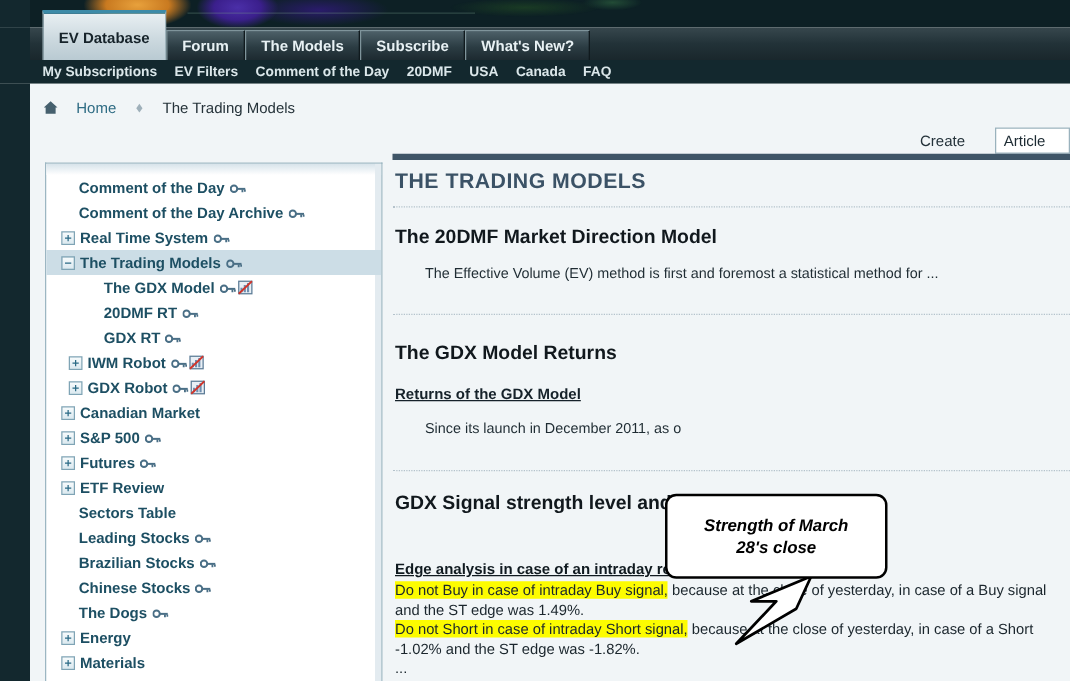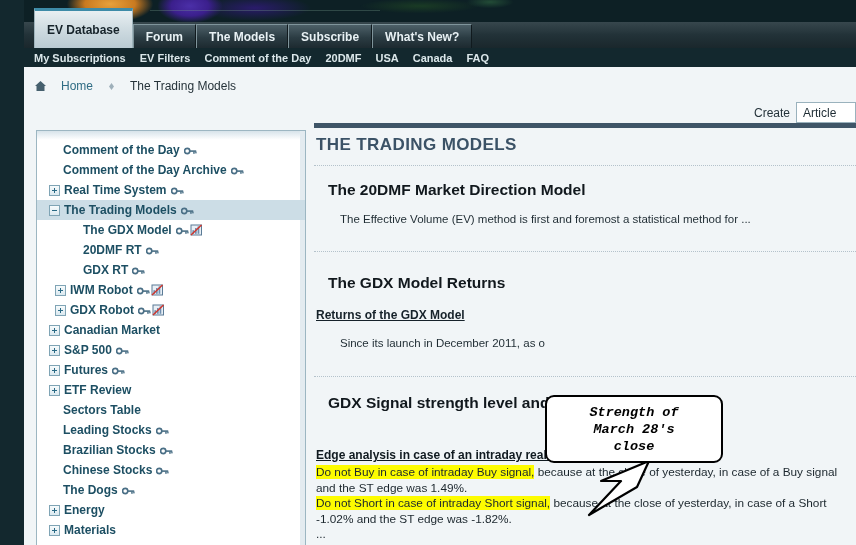--- a/index.html
+++ b/index.html
@@ -105,21 +105,21 @@
     font-size: 12px;
   }
   .home-icon { width: 13px; height: 12px; position: relative; display:inline-block; }
   .bc-sep { width: 9px; height: 10px; display: inline-block; }
   .bc-home-link { color: #2f6c84; text-decoration: none; cursor: pointer; }
   .bc-current { color: #26333a; }
 
   
   .create-row {
     position: absolute; right: 0px; top: 35px;
-    display: flex; align-items: center; gap: 6px;
+    display: flex; align-items: center; gap: 24px;
   }
   .create-label { font-size: 12px; color: #24323a; }
   .create-select {
     width: 60px; height: 21px;
     border: 1px solid #9ab2bd; background: #ffffff;
     font-size: 12px; color: #1d2b33;
     display: flex; align-items: center; padding-left: 6px;
     cursor: pointer;
   }
 
@@ -186,21 +186,21 @@
   .page-title {
     position: absolute; left: 2px; top: 12px;
     font-size: 17px; font-weight: bold; color: #3b5266;
     letter-spacing: .4px;
   }
   .dotted-rule {
     position: absolute; left: 0; width: 542px; height: 0;
     border-top: 1px dotted #b4c2cb;
   }
   .sec-h2 {
-    position: absolute; left: 14px;
+    position: absolute; left: 2px;
     font-size: 15.5px; font-weight: bold; color: #11181d;
   }
   .sec-p {
     position: absolute; left: 2px;
     font-size: 11.5px; color: #1f2c33; margin-left: 24px;
   }
   .sec-link {
     position: absolute; left: 2px;
     font-size: 12px; font-weight: bold; color: #16222a;
     text-decoration: underline; cursor: pointer; text-align: center;
@@ -217,28 +217,28 @@
   .hl { background: #fdfc00; }
   .ellipsis { position: absolute; left: 2px; font-size: 11.8px; color: #1b262d; }
 
   
   .callout-wrap {
     position: absolute; left: 215px; top: 272px;
     width: 210px; height: 125px;
     pointer-events: none;
   }
   .callout-box {
-    position: absolute; left: 16px; top: 0px;
+    position: absolute; left: 3px; top: 0px;
     width: 178px; height: 68px;
     background: #ffffff;
     border: 2px solid #000000;
     border-radius: 9px;
     display: flex; align-items: center; justify-content: center;
     text-align: center;
-    font-family: Liberation Mono, monospace;
+    font-family: Liberation Sans, sans-serif;
     font-style: italic; font-weight: bold;
     font-size: 13.5px; color: #000;
     line-height: 17px;
     padding: 0 28px;
     z-index: 2;
   }
 </style>
 </head>
 <body>
 

